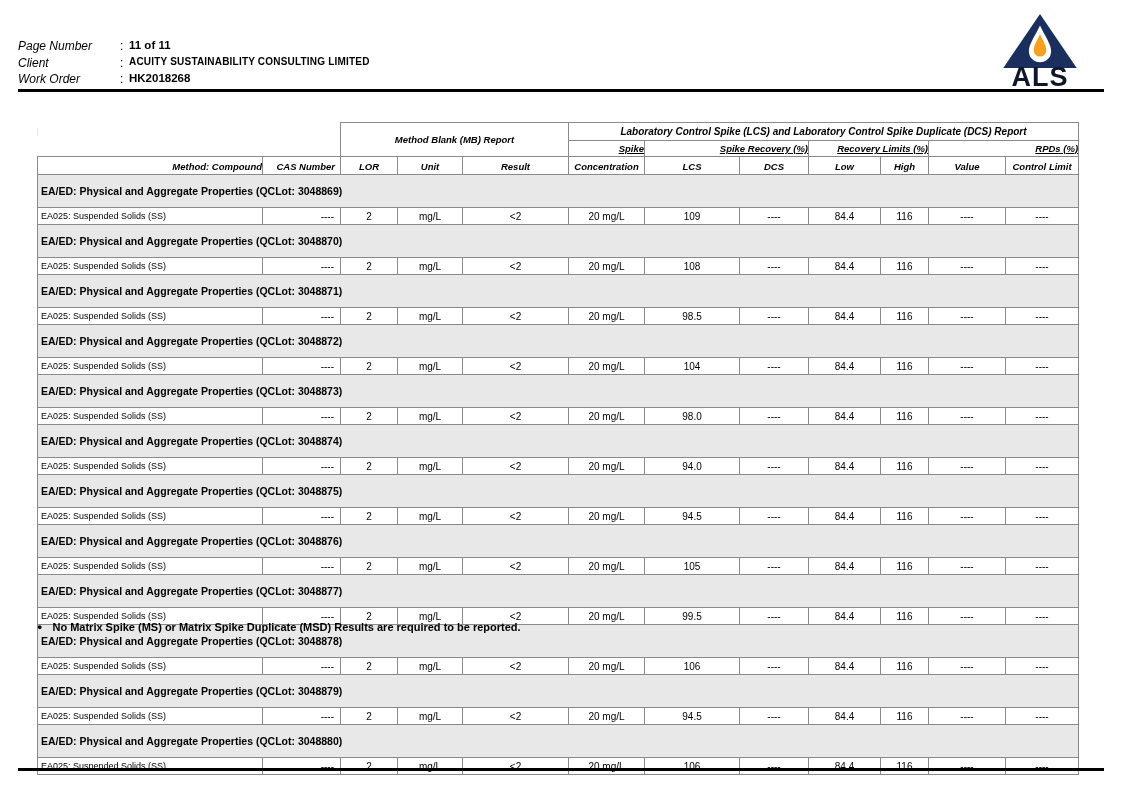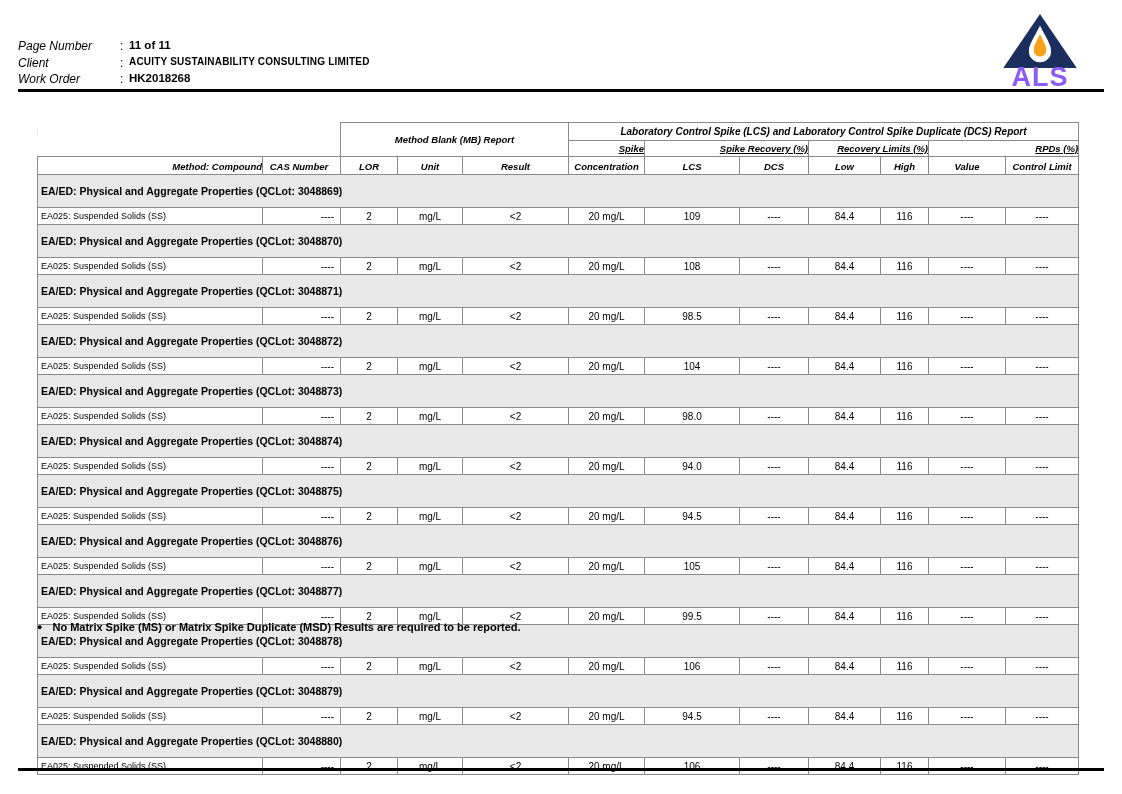--- a/index.html
+++ b/index.html
@@ -13,40 +13,40 @@
   .info-colon { width:9px; font-size:12px; }
   .info-value { font-weight:bold; font-size:11.5px; }
   .info-value.small { font-size:10px; letter-spacing:0.2px; }
 
   .top-rule { position:absolute; left:18px; top:89px; width:1086px; height:3px; background:#000; }
   .bottom-rule { position:absolute; left:18px; top:768px; width:1086px; height:3px; background:#000; }
 
   
   .logo { position:absolute; left:1000px; top:12px; width:80px; text-align:center; }
   .logo svg { display:block; margin:0 auto; }
-  .logo-text { font-weight:bold; font-size:27px; color:#8b5cf6; letter-spacing:1px; line-height:22px; margin-top:-4px;text-align:center; }
+  .logo-text { font-weight:bold; font-size:27px; color:#0f172a; letter-spacing:1px; line-height:22px; margin-top:-4px;text-align:center; }
 
   
   .report-title { position:absolute; left:36px; top:98px; font-size:17px; font-weight:bold; font-style:italic; }
   .matrix-line { position:absolute; left:37px; top:126px; font-size:11px; }
   .matrix-line b { font-weight:bold; }
 
   
   .qc-table { position:absolute; left:37px; top:122px; width:1041px; border-collapse:collapse; table-layout:fixed;border-radius:32px; }
   .qc-table th, .qc-table td { border:1px solid #8a8a8a; overflow:hidden; white-space:nowrap; }
   .qc-table th.noborder { border:none; background:#fff; }
   .hrowA th { height:18px; }
   .hrowB th { height:16px; }
   .hrowC th { height:18px; }
   th.grp { font-style:italic; font-weight:bold; font-size:9.5px; text-align:center; vertical-align:middle; }
   th.grp-long { font-size:10px; }
   th.sub { font-style:italic; font-weight:bold; font-size:9.5px; text-align:right; vertical-align:middle;text-decoration:underline; }
   th.colh { font-style:italic; font-weight:bold; font-size:9.5px; text-align:center; vertical-align:bottom; padding-bottom:2px; }
   th.colh-left { text-align:right; padding-left:3px; }
-  th.colh-right { padding-right:5px; }
+  th.colh-right { text-align:right; padding-right:5px; }
 
   .section-row td { background:#e8e8e8; height:33px; font-weight:bold; font-size:10.5px; padding-left:3px; vertical-align:middle; }
   .data-row td { background:#fff; height:17px; font-size:10px; text-align:center; vertical-align:middle; }
   .data-row td.c-compound { text-align:left; padding-left:3px; font-size:9px;margin-left:8px; }
   .data-row td.c-cas { text-align:right; padding-right:6px; }
 
   
   .ms-title { position:absolute; left:36px; top:594px; font-size:15px; font-weight:bold; font-style:italic; }
   .ms-bullet-line { position:absolute; left:37px; top:621px; font-size:11px; font-weight:bold; display:flex; align-items:center; }
   .ms-bullet { font-size:9px; margin-right:10px; }

